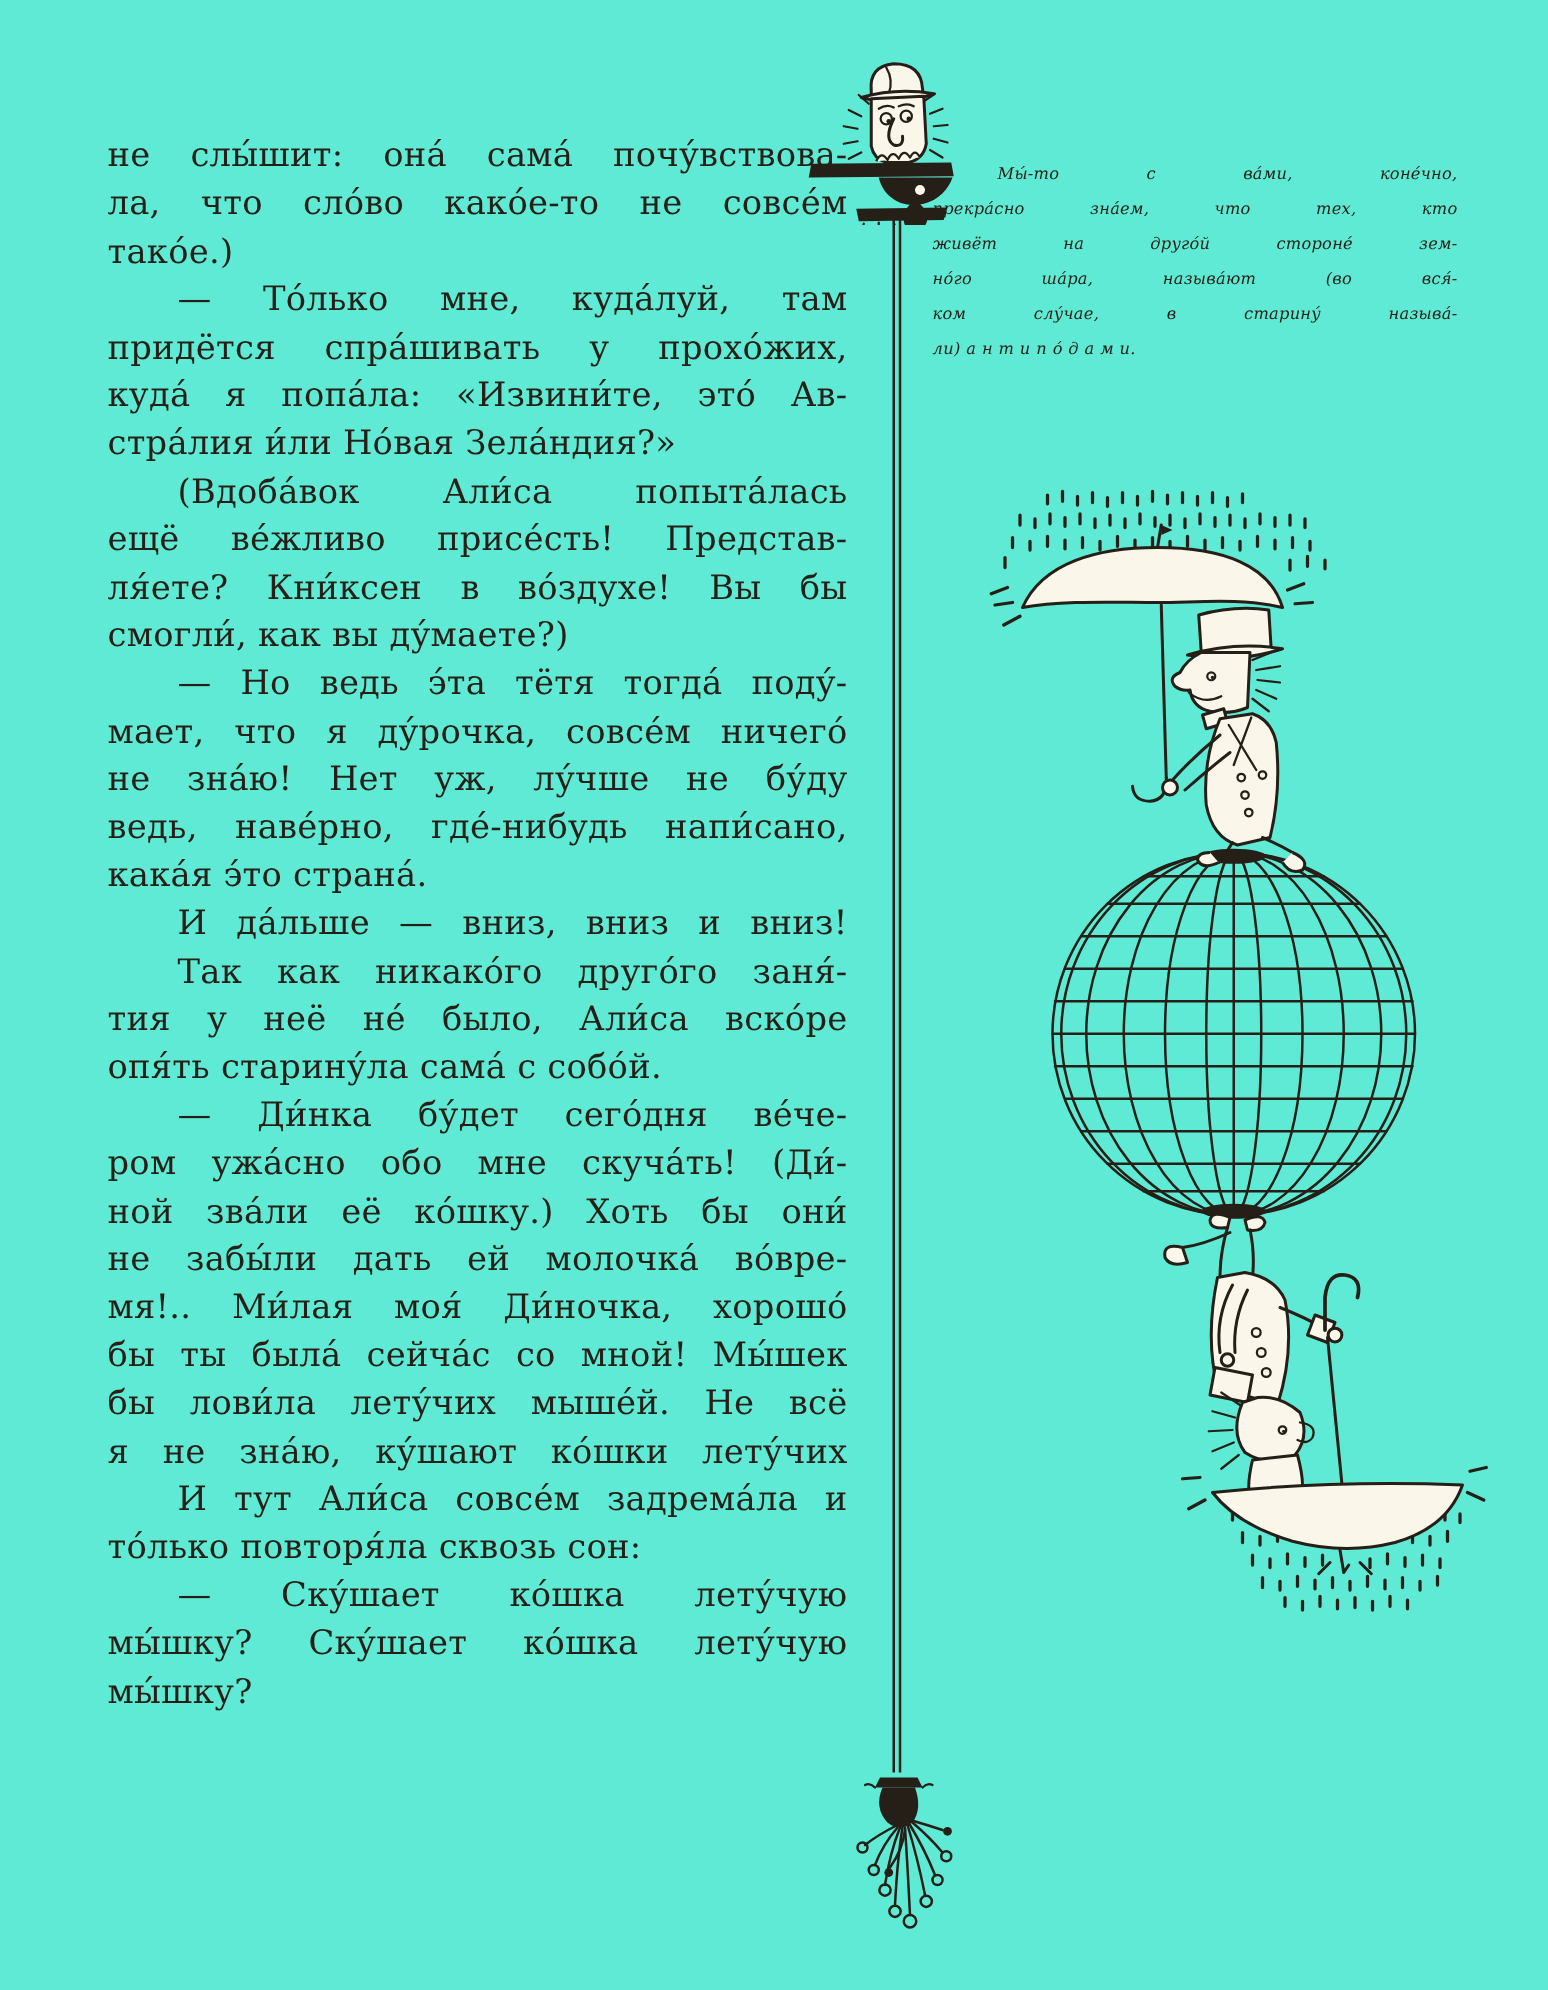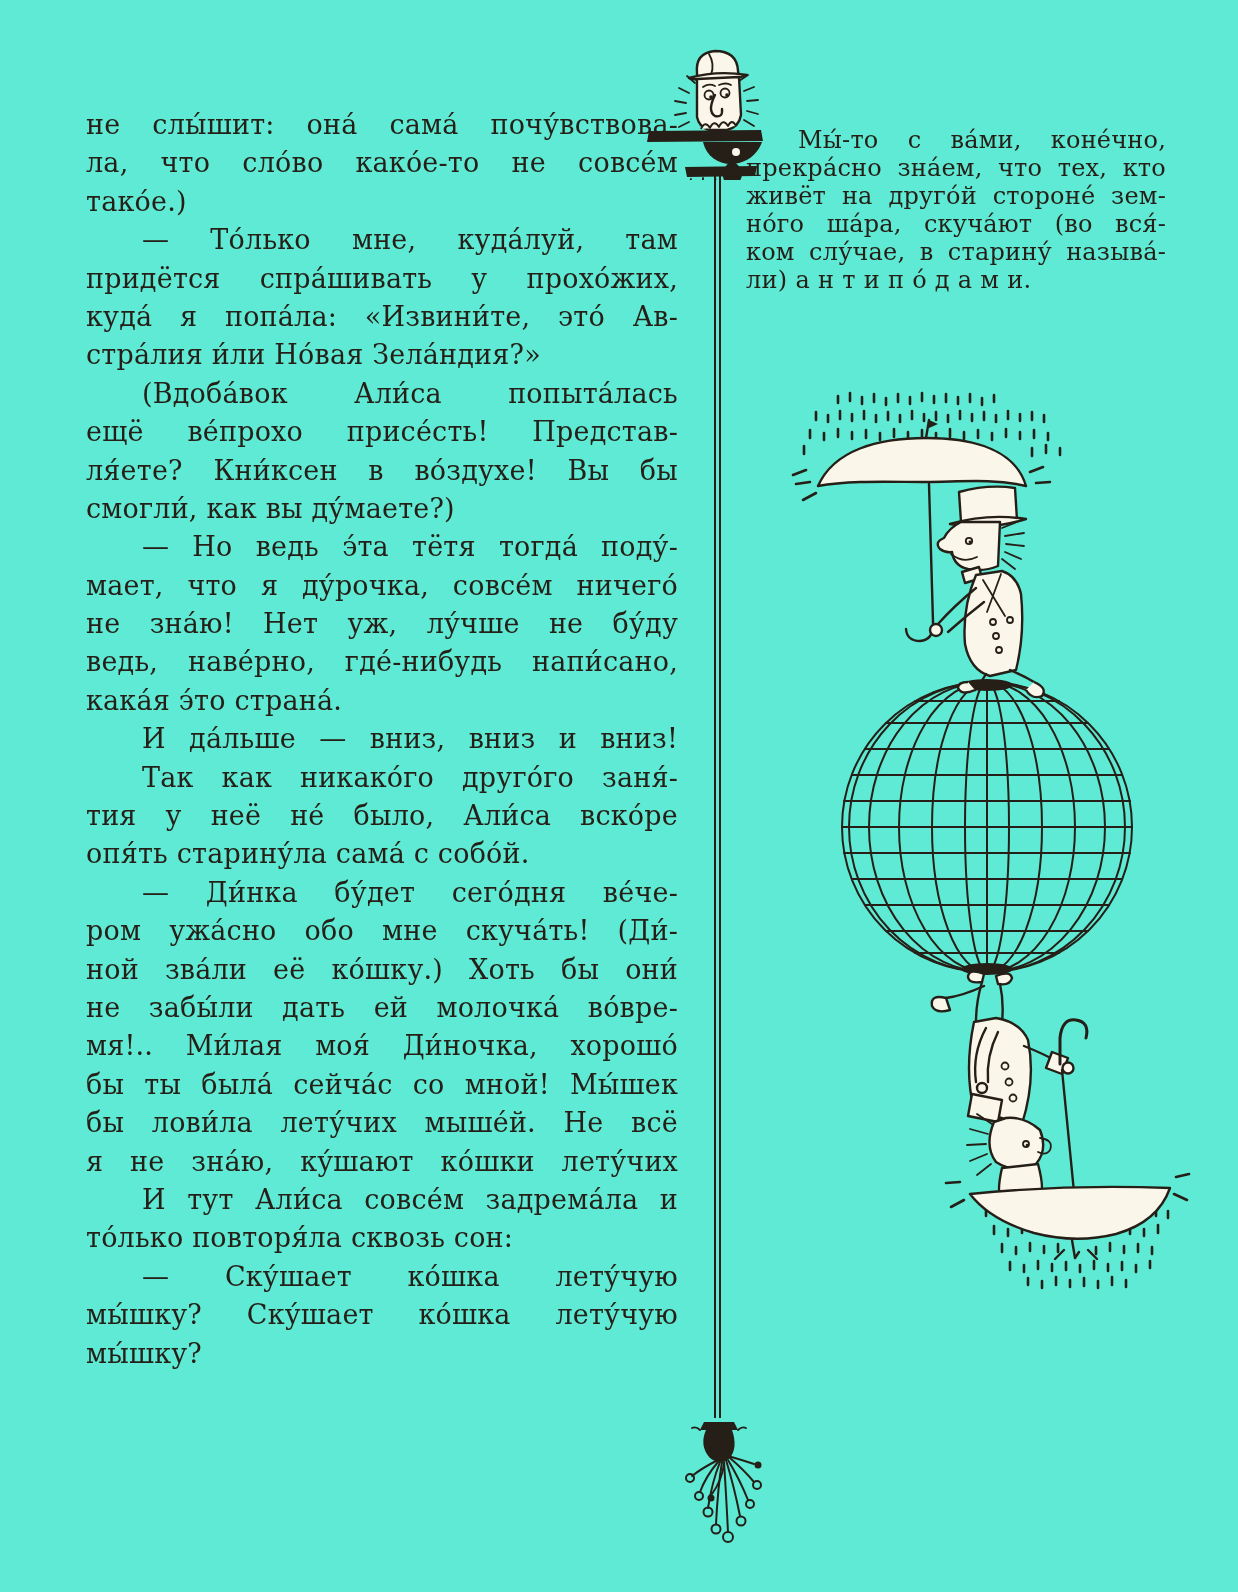--- a/index.html
+++ b/index.html
@@ -11,21 +11,21 @@
   }
   .main-col {
     position:absolute; left:86px; top:106px; width:592px;
     font-size:27px; line-height:38.4px; letter-spacing:0.2px;
   }
   .line { text-align:justify; text-align-last:justify; height:38.4px; white-space:nowrap0; }
   .line.indent { padding-left:56px; }
   .line.para-end { text-align-last:left; }
   .margin-note {
     position:absolute; left:746px; top:126px; width:420px;
-    font-size:24px; line-height:28px; letter-spacing:0.2px;
+    font-size:13px; line-height:28px; font-style:italic; letter-spacing:0.2px;
   }
   .mline { text-align:justify; text-align-last:justify; }
   .mline.indent { padding-left:52px; }
   .mline.para-end { text-align-last:left; letter-spacing:0.3px; }
   .pole {
     position:absolute; left:714px; top:172px; height:1246px; width:3px;
     border-left:2.5px solid #251f17; border-right:2.5px solid #251f17;
   }
   svg { position:absolute; }
   .ink { stroke:#251f17; fill:none; stroke-width:2.4; stroke-linecap:round; stroke-linejoin:round; }
@@ -49,21 +49,21 @@
       <div class="line indent">— То́лько мне, куда́луй, там</div>
 
       <div class="line">придётся спра́шивать у прохо́жих,</div>
 
       <div class="line">куда́ я попа́ла: «Извини́те, это́ Ав-</div>
 
       <div class="line para-end">стра́лия и́ли Но́вая Зела́ндия?»</div>
 
       <div class="line indent">(Вдоба́вок Али́са попыта́лась</div>
 
-      <div class="line">ещё ве́прохо присе́сть! Представ-</div>
+      <div class="line">ещё ве́жливо присе́сть! Представ-</div>
 
       <div class="line">ля́ете? Кни́ксен в во́здухе! Вы бы</div>
 
       <div class="line para-end">смогли́, как вы ду́маете?)</div>
 
       <div class="line indent">— Но ведь э́та тётя тогда́ поду́-</div>
 
       <div class="line">мает, что я ду́рочка, совсе́м ничего́</div>
 
       <div class="line">не зна́ю! Нет уж, лу́чше не бу́ду</div>
@@ -113,21 +113,21 @@
   </div>
 
   <div class="margin-note">
 
       <div class="mline indent">Мы́-то с ва́ми, коне́чно,</div>
 
       <div class="mline">прекра́сно зна́ем, что тех, кто</div>
 
       <div class="mline">живёт на друго́й стороне́ зем-</div>
 
-      <div class="mline">но́го ша́ра, скуча́ют (во вся́-</div>
+      <div class="mline">но́го ша́ра, называ́ют (во вся́-</div>
 
       <div class="mline">ком слу́чае, в старину́ называ́-</div>
 
       <div class="mline para-end">ли) а н т и п о́ д а м и.</div>
 
   </div>
 
   <div class="pole"></div>
 
   <svg style="left:645px; top:45px;" width="125" height="135" viewBox="0 0 125 135">

